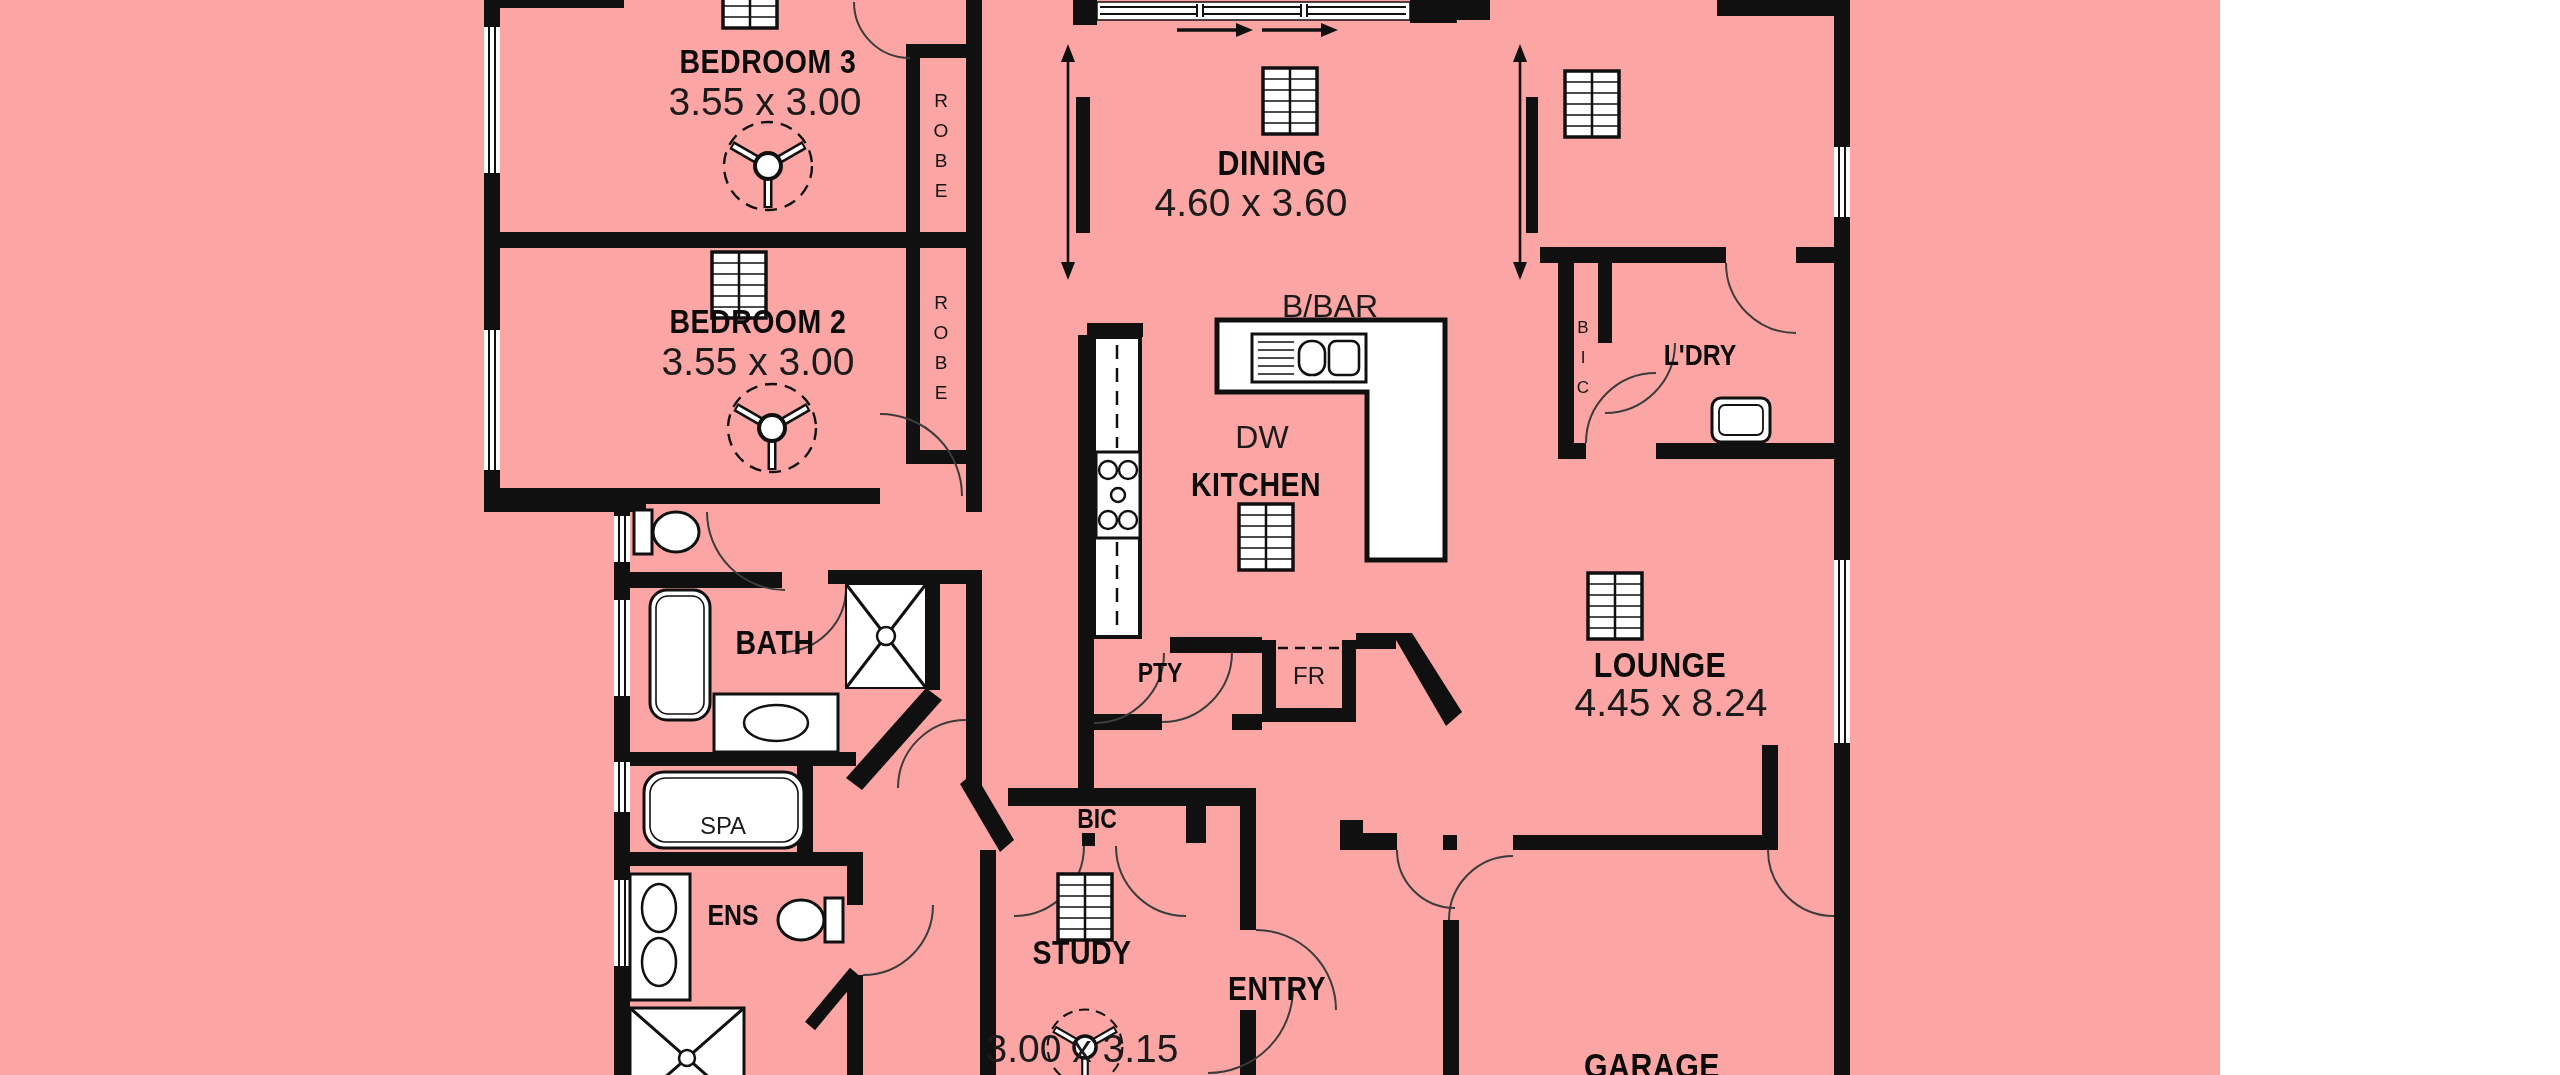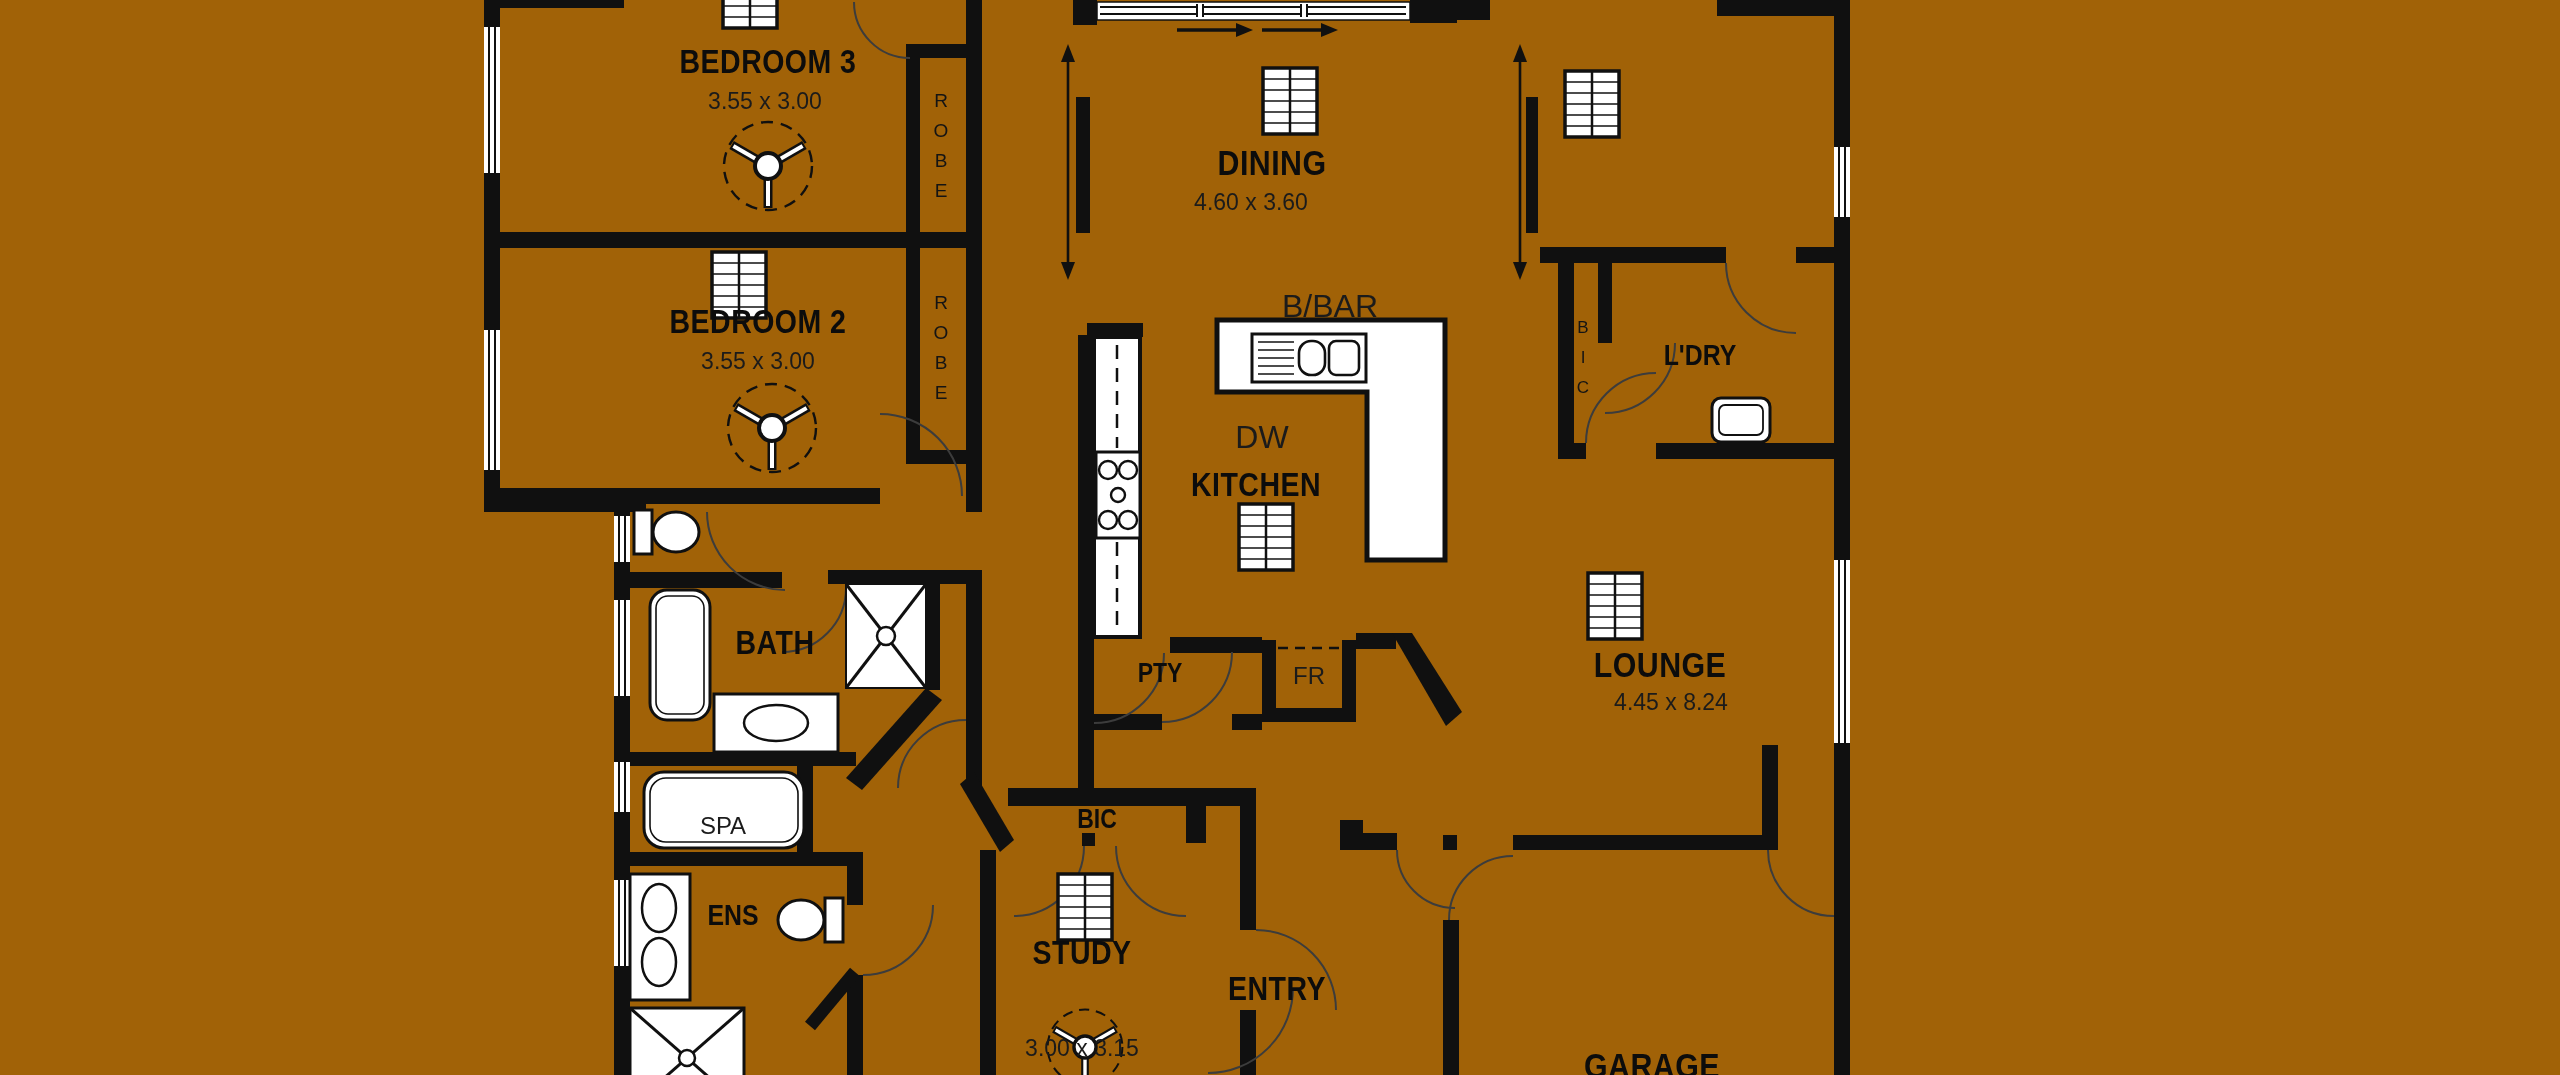--- a/index.html
+++ b/index.html
@@ -1,25 +1,25 @@
 <!DOCTYPE html>
 <html><head>
 <meta charset="utf-8">
 <style>
   html,body{margin:0;padding:0;background:#fff;}
-  #stage{position:relative;width:2560px;height:1075px;background:#a16207;overflow:hidden;
+  #stage{position:relative;width:2220px;height:1075px;background:#fca5a5;overflow:hidden;
          font-family:"Liberation Sans", sans-serif;}
   #stage svg{position:absolute;left:0;top:0;}
   .lbl{position:absolute;transform:translate(-50%,-50%) scale(.92,1.08);white-space:nowrap;
        color:#0c0c0c;line-height:1;}
   .room{font-weight:bold;font-size:31px;letter-spacing:.5px;}
   .room-lg{font-weight:bold;font-size:33px;letter-spacing:.5px;}
   .room-md{font-weight:bold;font-size:27px;}
   .room-sm{font-weight:bold;font-size:25px;}
-  .dims{font-size:23px;color:#1b1b1b;transform:translate(-50%,-50%);}
+  .dims{font-size:39px;color:#1b1b1b;transform:translate(-50%,-50%);}
   .ann{font-size:32px;color:#1b1b1b;transform:translate(-50%,-50%);}
   .ann-sm{font-size:24px;color:#1b1b1b;transform:translate(-50%,-50%);}
   .vert{writing-mode:vertical-rl;text-orientation:upright;font-size:19px;letter-spacing:9px;
         color:#141414;transform:translate(-50%,-50%);}
   .vert-sm{writing-mode:vertical-rl;text-orientation:upright;font-size:17px;letter-spacing:11px;
         color:#141414;transform:translate(-50%,-50%);}
 </style>
 </head>
 <body>
 

